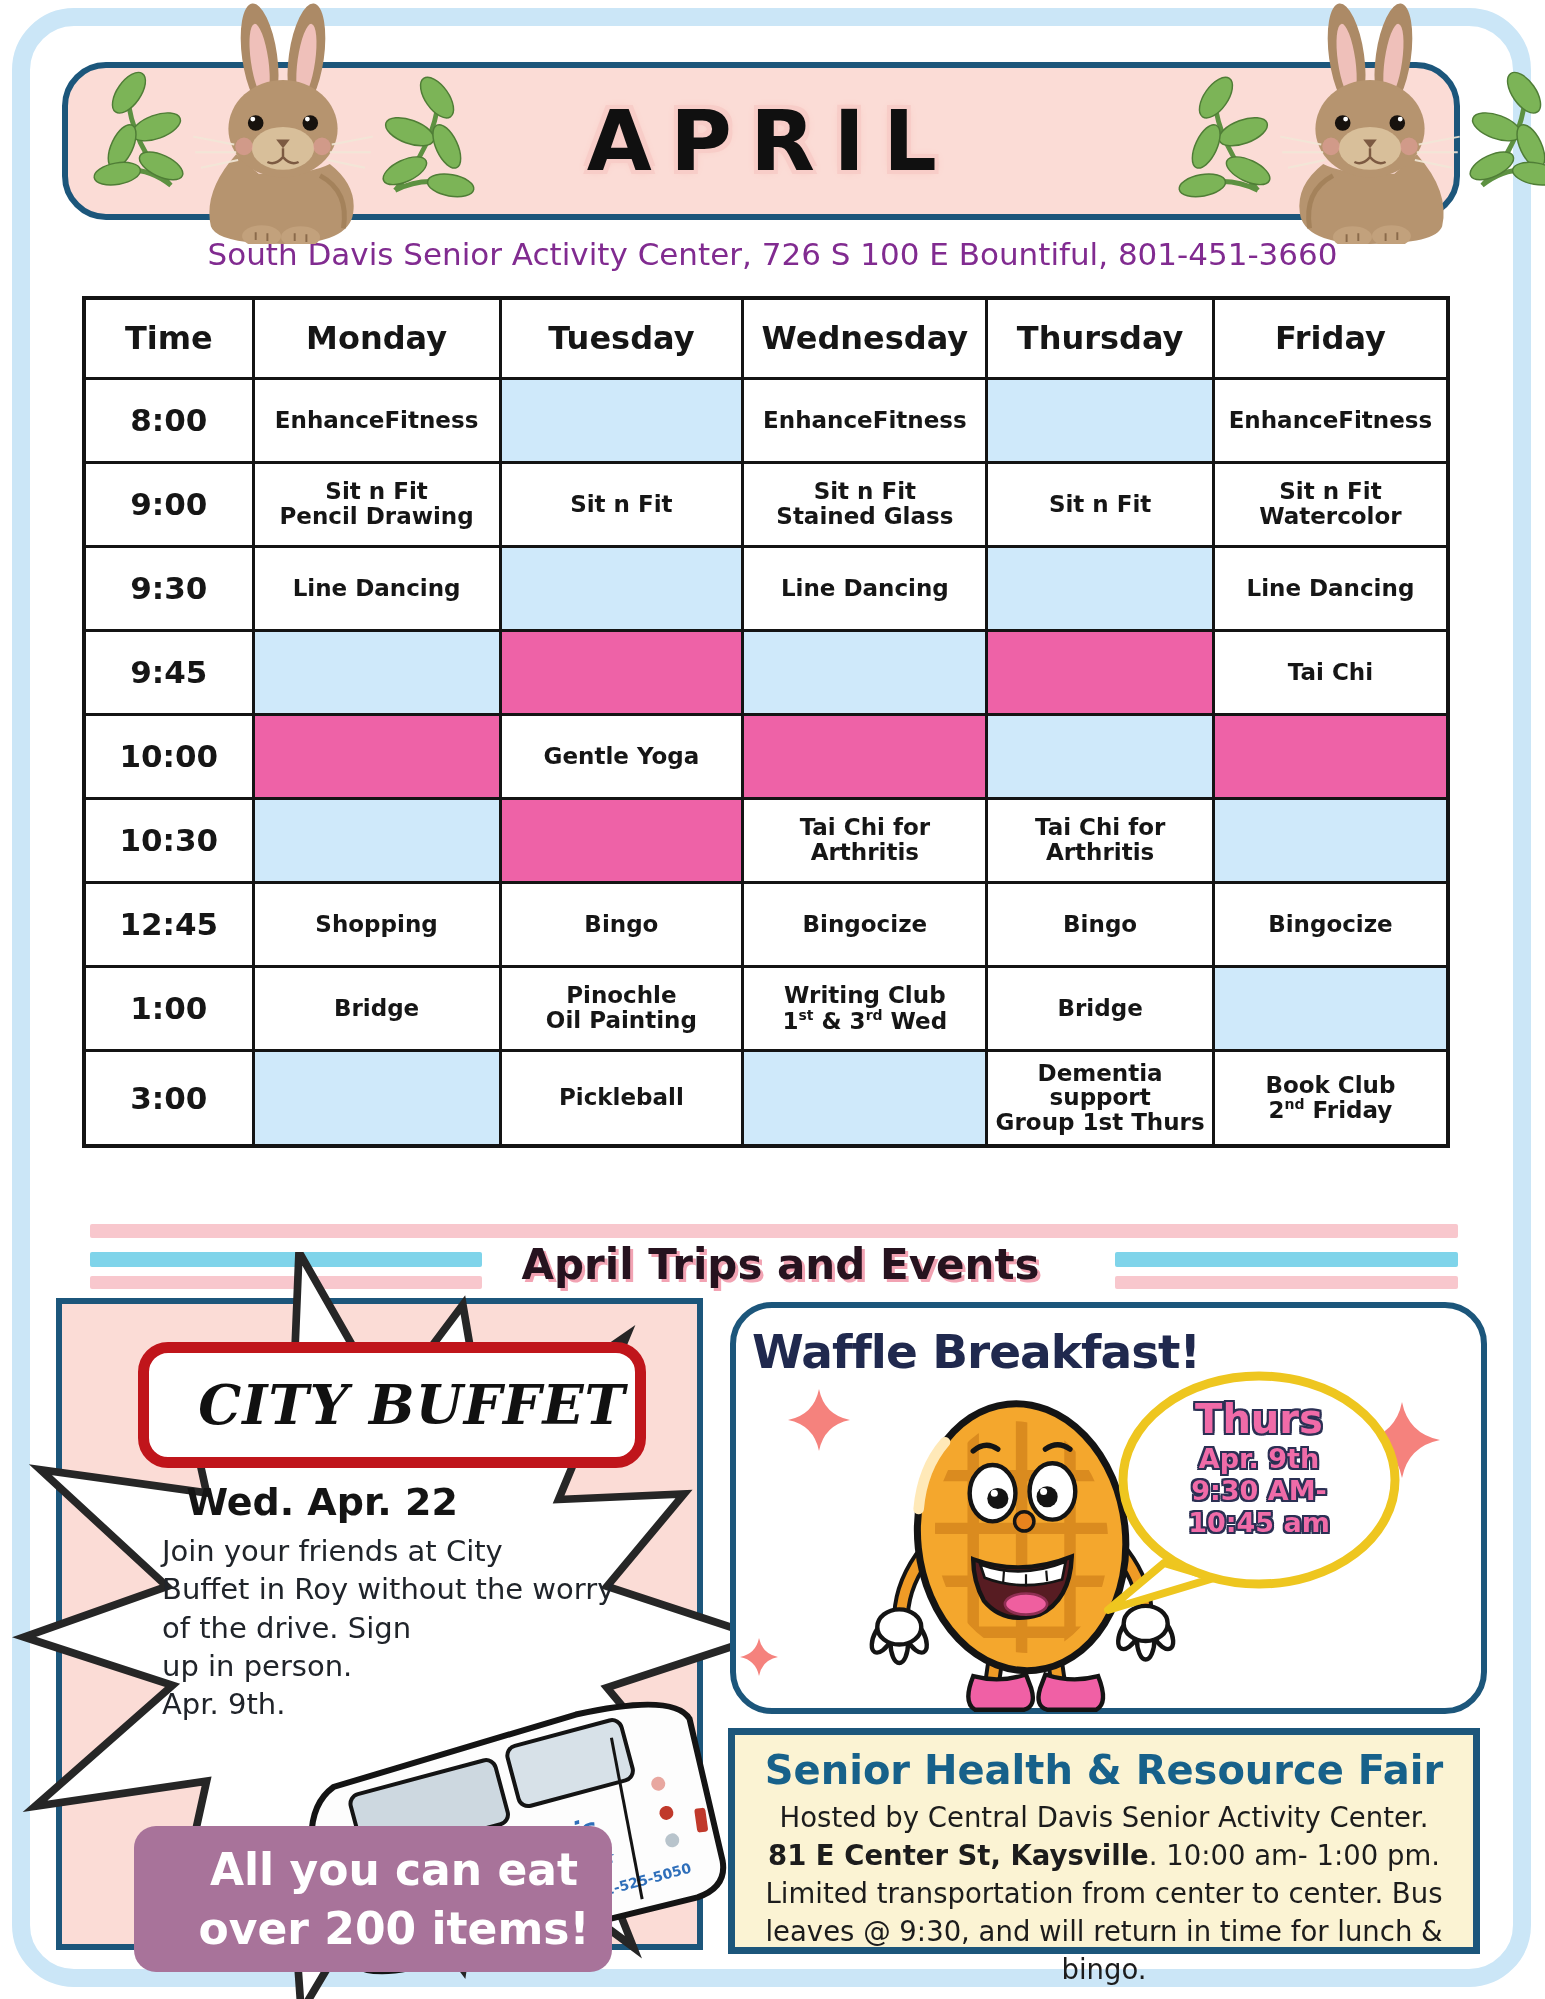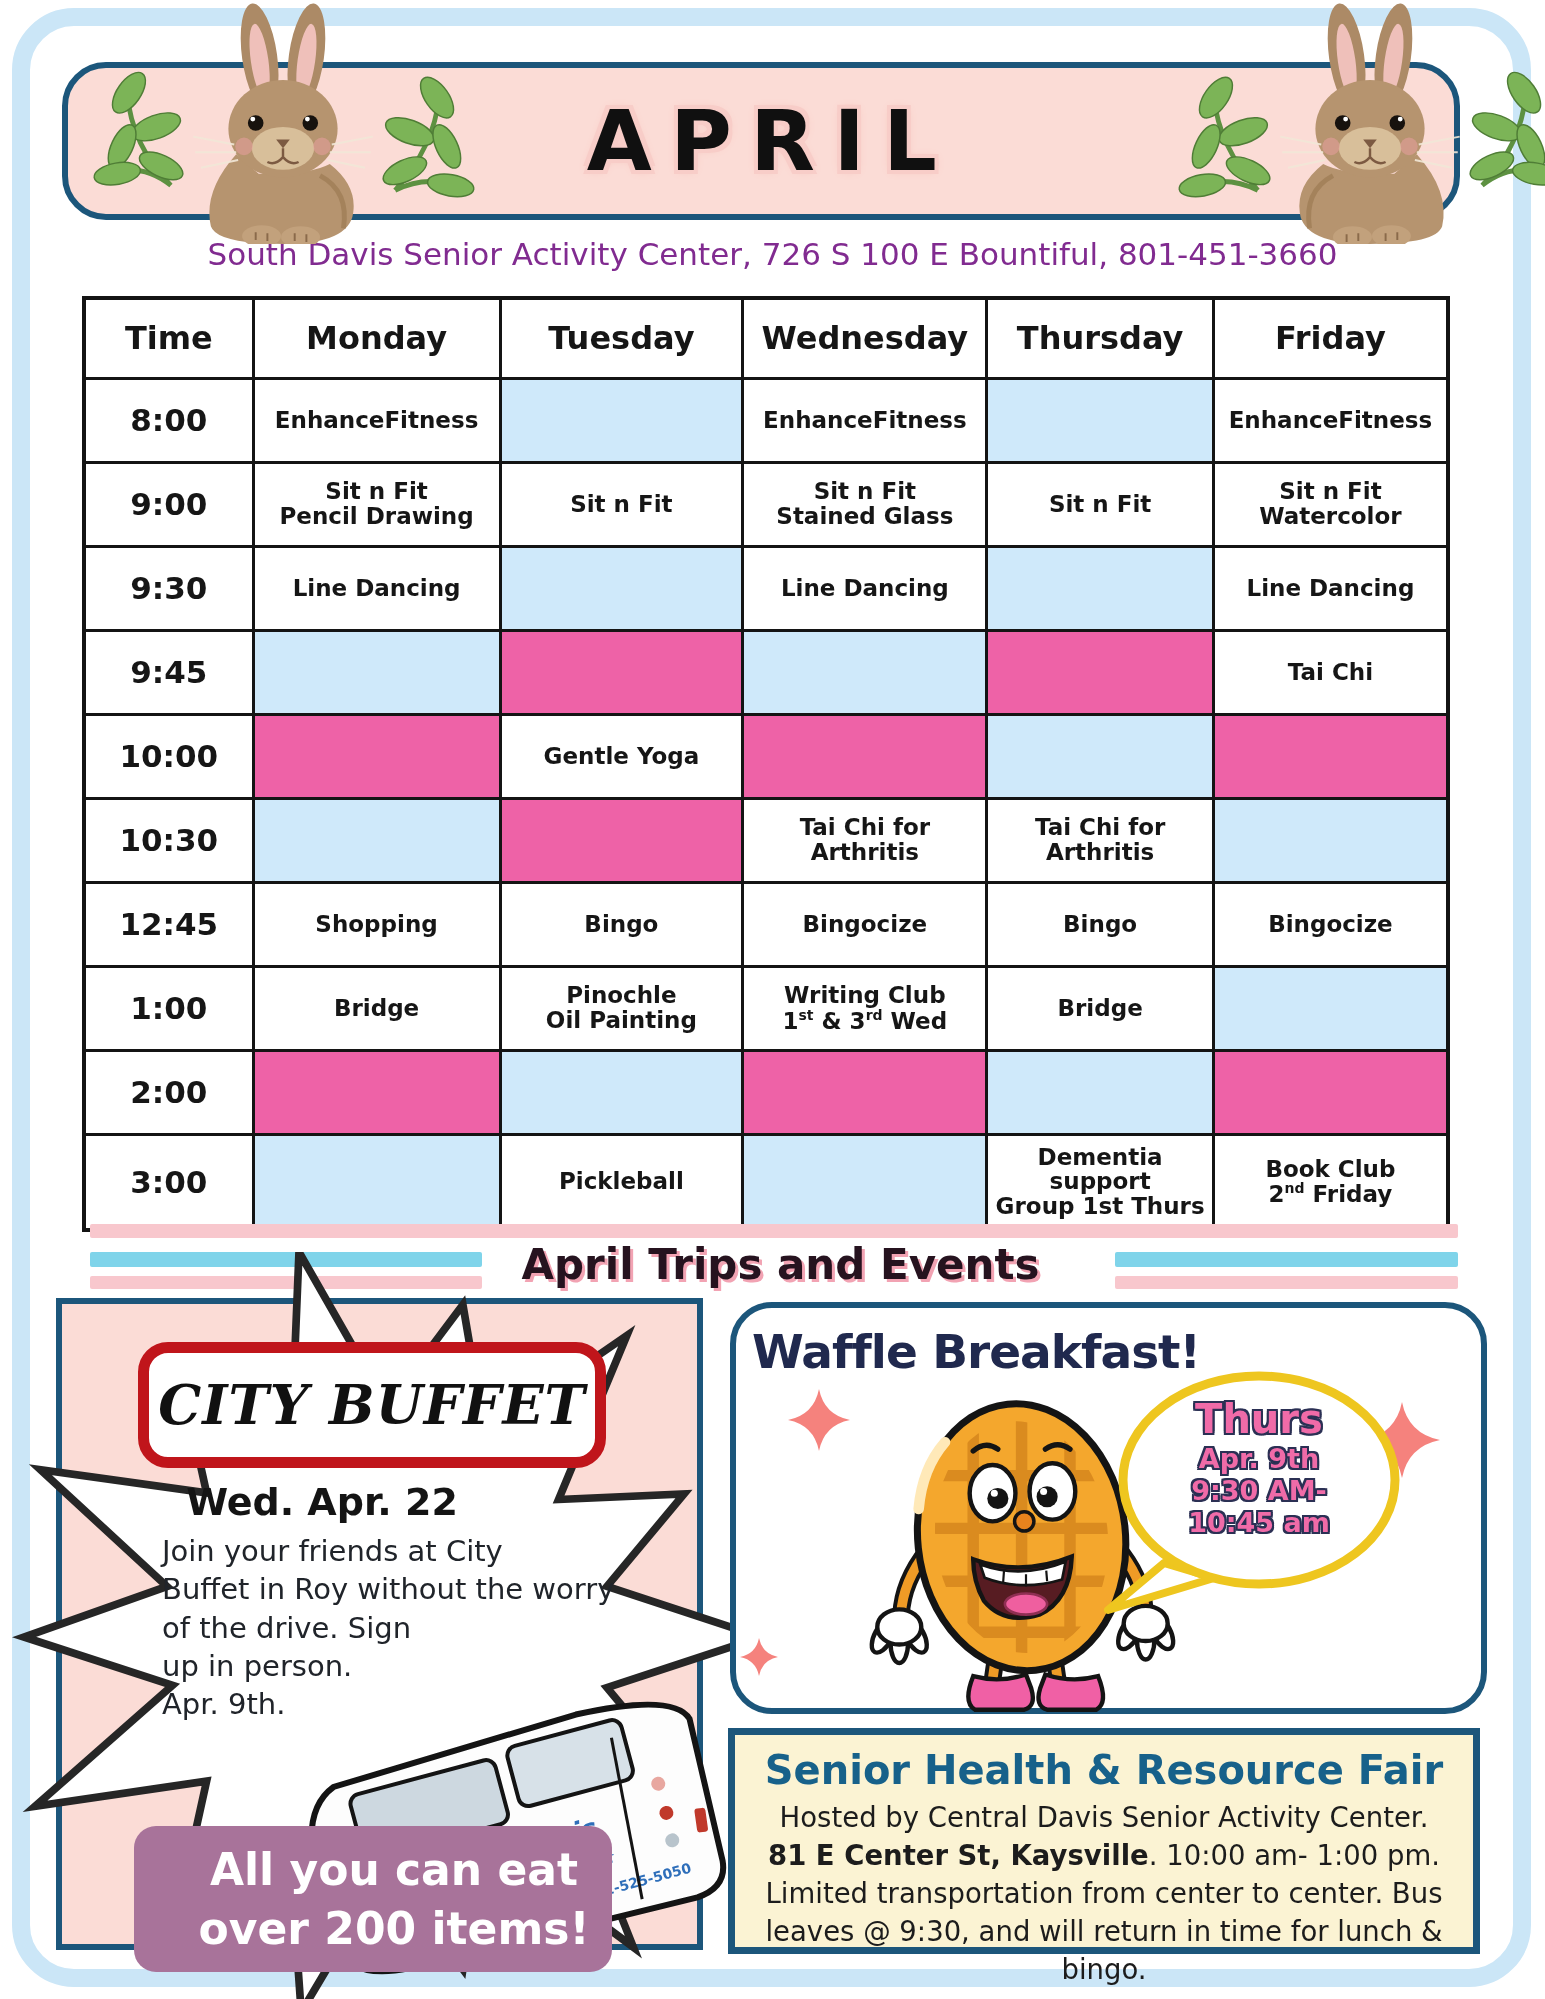--- a/index.html
+++ b/index.html
@@ -37,21 +37,21 @@
   
   .stripe{position:absolute;z-index:2;border-radius:2px;}
   .stripe.pink{background:#f8c7cd;} .stripe.blue{background:#7fd4ea;}
   .events-heading{position:absolute;left:8px;top:1240px;width:100%;text-align:center;z-index:3;
         font-size:42px;font-weight:800;color:#26131f;text-shadow:3px 3px 0 #f2a3b3;}
   
   .card-buffet{position:absolute;left:56px;top:1298px;width:635px;height:640px;background:#fbdcd6;
         border:6px solid #1c567b;z-index:2;}
   .starburst{position:absolute;left:-75px;top:-52px;width:800px;height:770px;pointer-events:none;}
   .buffet-title-box{position:absolute;left:76px;top:38px;width:446px;height:104px;background:#ffffff;
-        border:11px solid #c0151b;border-radius:30px;display:flex;align-items:center;justify-content:center;z-index:4;}
+        border:11px solid #c0151b;border-radius:30px;display:flex;align-items:center;justify-content:center;z-index:4;padding-left:40px;}
   .buffet-title{font-family:"DejaVu Serif","Liberation Serif",serif;font-style:italic;font-weight:900;
         font-size:54px;color:#111;letter-spacing:1px;white-space:nowrap;}
   .buffet-date{position:absolute;left:60px;top:176px;width:400px;text-align:center;
         font-size:38px;font-weight:800;color:#141414;z-index:4;}
   .buffet-desc{position:absolute;left:100px;top:228px;width:460px;font-size:29px;color:#20242a;
         line-height:1.32;white-space:pre-line;z-index:4;}
   .van{position:absolute;left:210px;top:382px;width:460px;height:300px;z-index:5;transform:rotate(-8deg);}
   .badge-eat{position:absolute;left:72px;top:522px;width:436px;height:146px;background:#a8739a;
         border-radius:22px;display:flex;align-items:center;justify-content:center;text-align:center;
         font-size:44px;font-weight:800;color:#ffffff;line-height:1.35;white-space:pre-line;z-index:6;padding-left:42px;}
@@ -226,28 +226,20 @@
           </tr>
           <tr>
             <th class="time-c">1:00</th>
             <td class="cell bg-white">Bridge</td>
             <td class="cell bg-white">Pinochle<br>Oil Painting</td>
             <td class="cell bg-white">Writing Club<br>1<sup>st</sup> &amp; 3<sup>rd</sup> Wed</td>
             <td class="cell bg-white">Bridge</td>
             <td class="cell bg-blue"></td>
           </tr>
           <tr>
-            <th class="time-c">2:00</th>
-            <td class="cell bg-pink"></td>
-            <td class="cell bg-blue"></td>
-            <td class="cell bg-pink"></td>
-            <td class="cell bg-blue"></td>
-            <td class="cell bg-pink"></td>
-          </tr>
-          <tr>
             <th class="time-c">3:00</th>
             <td class="cell bg-blue"></td>
             <td class="cell bg-white">Pickleball</td>
             <td class="cell bg-blue"></td>
             <td class="cell bg-white">Dementia support<br>Group 1st Thurs</td>
             <td class="cell bg-white">Book Club<br>2<sup>nd</sup> Friday</td>
           </tr>
         </tbody>
     </table>
   </div>

